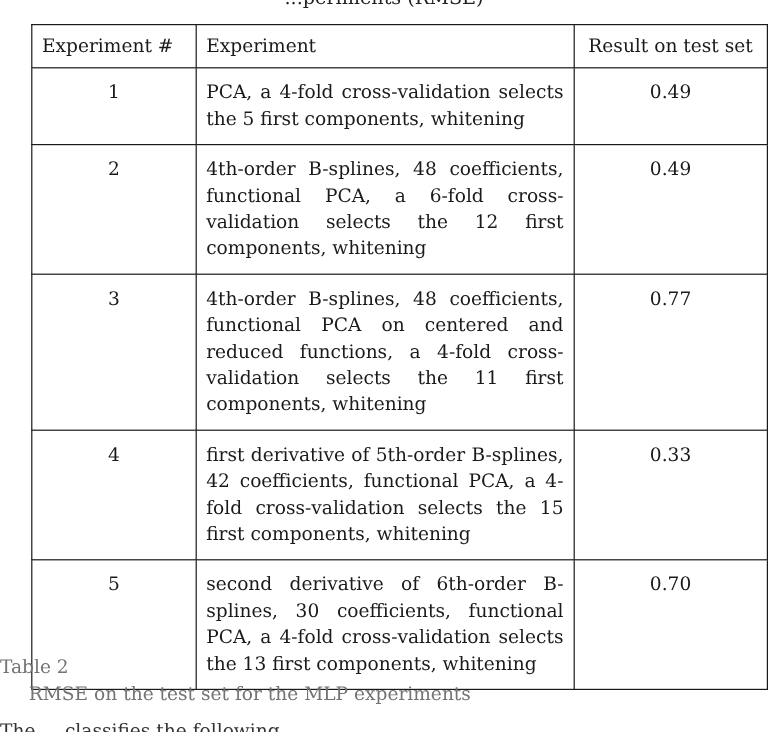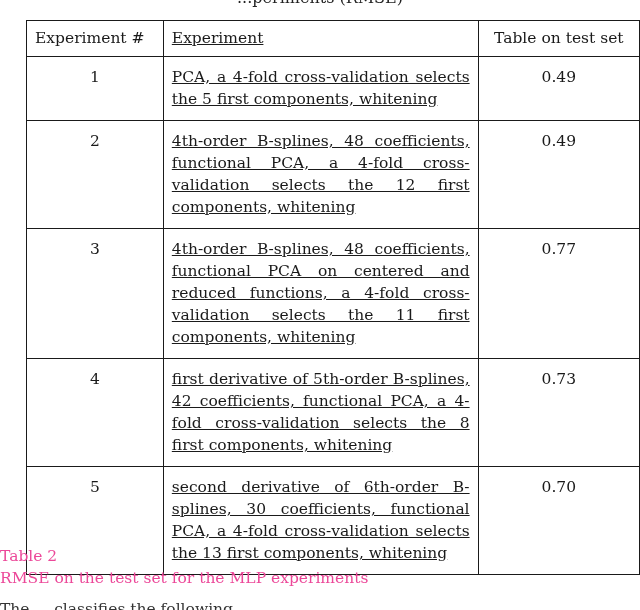--- a/index.html
+++ b/index.html
@@ -18,61 +18,61 @@
     font-size: 15.5px; line-height: 22px;
   }
   table.results th, table.results td {
     border: 1.5px solid #1a1a1a;
     vertical-align: top;
     font-weight: normal;
   }
   table.results th { padding: 6px 8px 7px 8px; text-align: left; height: 22px; }
   table.results td { padding: 9px 8px 10px 8px; }
   .col-num { width: 120px; text-align: center !important; }
-  .col-exp { width: 299px; text-align: justify; hyphens: manual; text-decoration: underline; }
+  .col-exp { width: 299px; text-align: justify; hyphens: manual; }
   .col-res { width: 145px; text-align: center !important; }
   th.col-num { text-align: left !important; }
-  .caption { position: absolute; left: 0; font-size: 15.5px; color: #ec4899; }
+  .caption { position: absolute; left: 0; font-size: 15.5px; color: #737373; }
   .cap-label { top: 547px; }
-  .cap-text { top: 569px; }
+  .cap-text { top: 569px; padding-left: 24px; }
   .next-line { top: 600px; color: #333; }
 </style>
 </head>
 <body>
 
 <div class="top-clip">...periments (RMSE)</div>
 
 <table class="results">
   <thead>
     <tr>
       <th class="col-num">Experiment #</th>
       <th class="col-exp">Experiment</th>
-      <th class="col-res">Table on test set</th>
+      <th class="col-res">Result on test set</th>
     </tr>
   </thead>
   <tbody>
     <tr>
       <td class="col-num">1</td>
       <td class="col-exp">PCA, a 4-fold cross-validation selects the 5 first components, whitening</td>
       <td class="col-res">0.49</td>
     </tr>
     <tr>
       <td class="col-num">2</td>
-      <td class="col-exp">4th-order B-splines, 48 coefficients, functional PCA, a 4-fold cross-validation selects the 12 first components, whitening</td>
+      <td class="col-exp">4th-order B-splines, 48 coefficients, functional PCA, a 6-fold cross-validation selects the 12 first components, whitening</td>
       <td class="col-res">0.49</td>
     </tr>
     <tr>
       <td class="col-num">3</td>
       <td class="col-exp">4th-order B-splines, 48 coefficients, functional PCA on centered and reduced functions, a 4-fold cross-validation selects the 11 first components, whitening</td>
       <td class="col-res">0.77</td>
     </tr>
     <tr>
       <td class="col-num">4</td>
-      <td class="col-exp">first derivative of 5th-order B-splines, 42 coefficients, functional PCA, a 4-fold cross-validation selects the 8 first components, whitening</td>
-      <td class="col-res">0.73</td>
+      <td class="col-exp">first derivative of 5th-order B-splines, 42 coefficients, functional PCA, a 4-fold cross-validation selects the 15 first components, whitening</td>
+      <td class="col-res">0.33</td>
     </tr>
     <tr>
       <td class="col-num">5</td>
       <td class="col-exp">second derivative of 6th-order B-splines, 30 coefficients, functional PCA, a 4-fold cross-validation selects the 13 first components, whitening</td>
       <td class="col-res">0.70</td>
     </tr>
   </tbody>
 </table>
 
 <div class="caption cap-label">Table 2</div>

